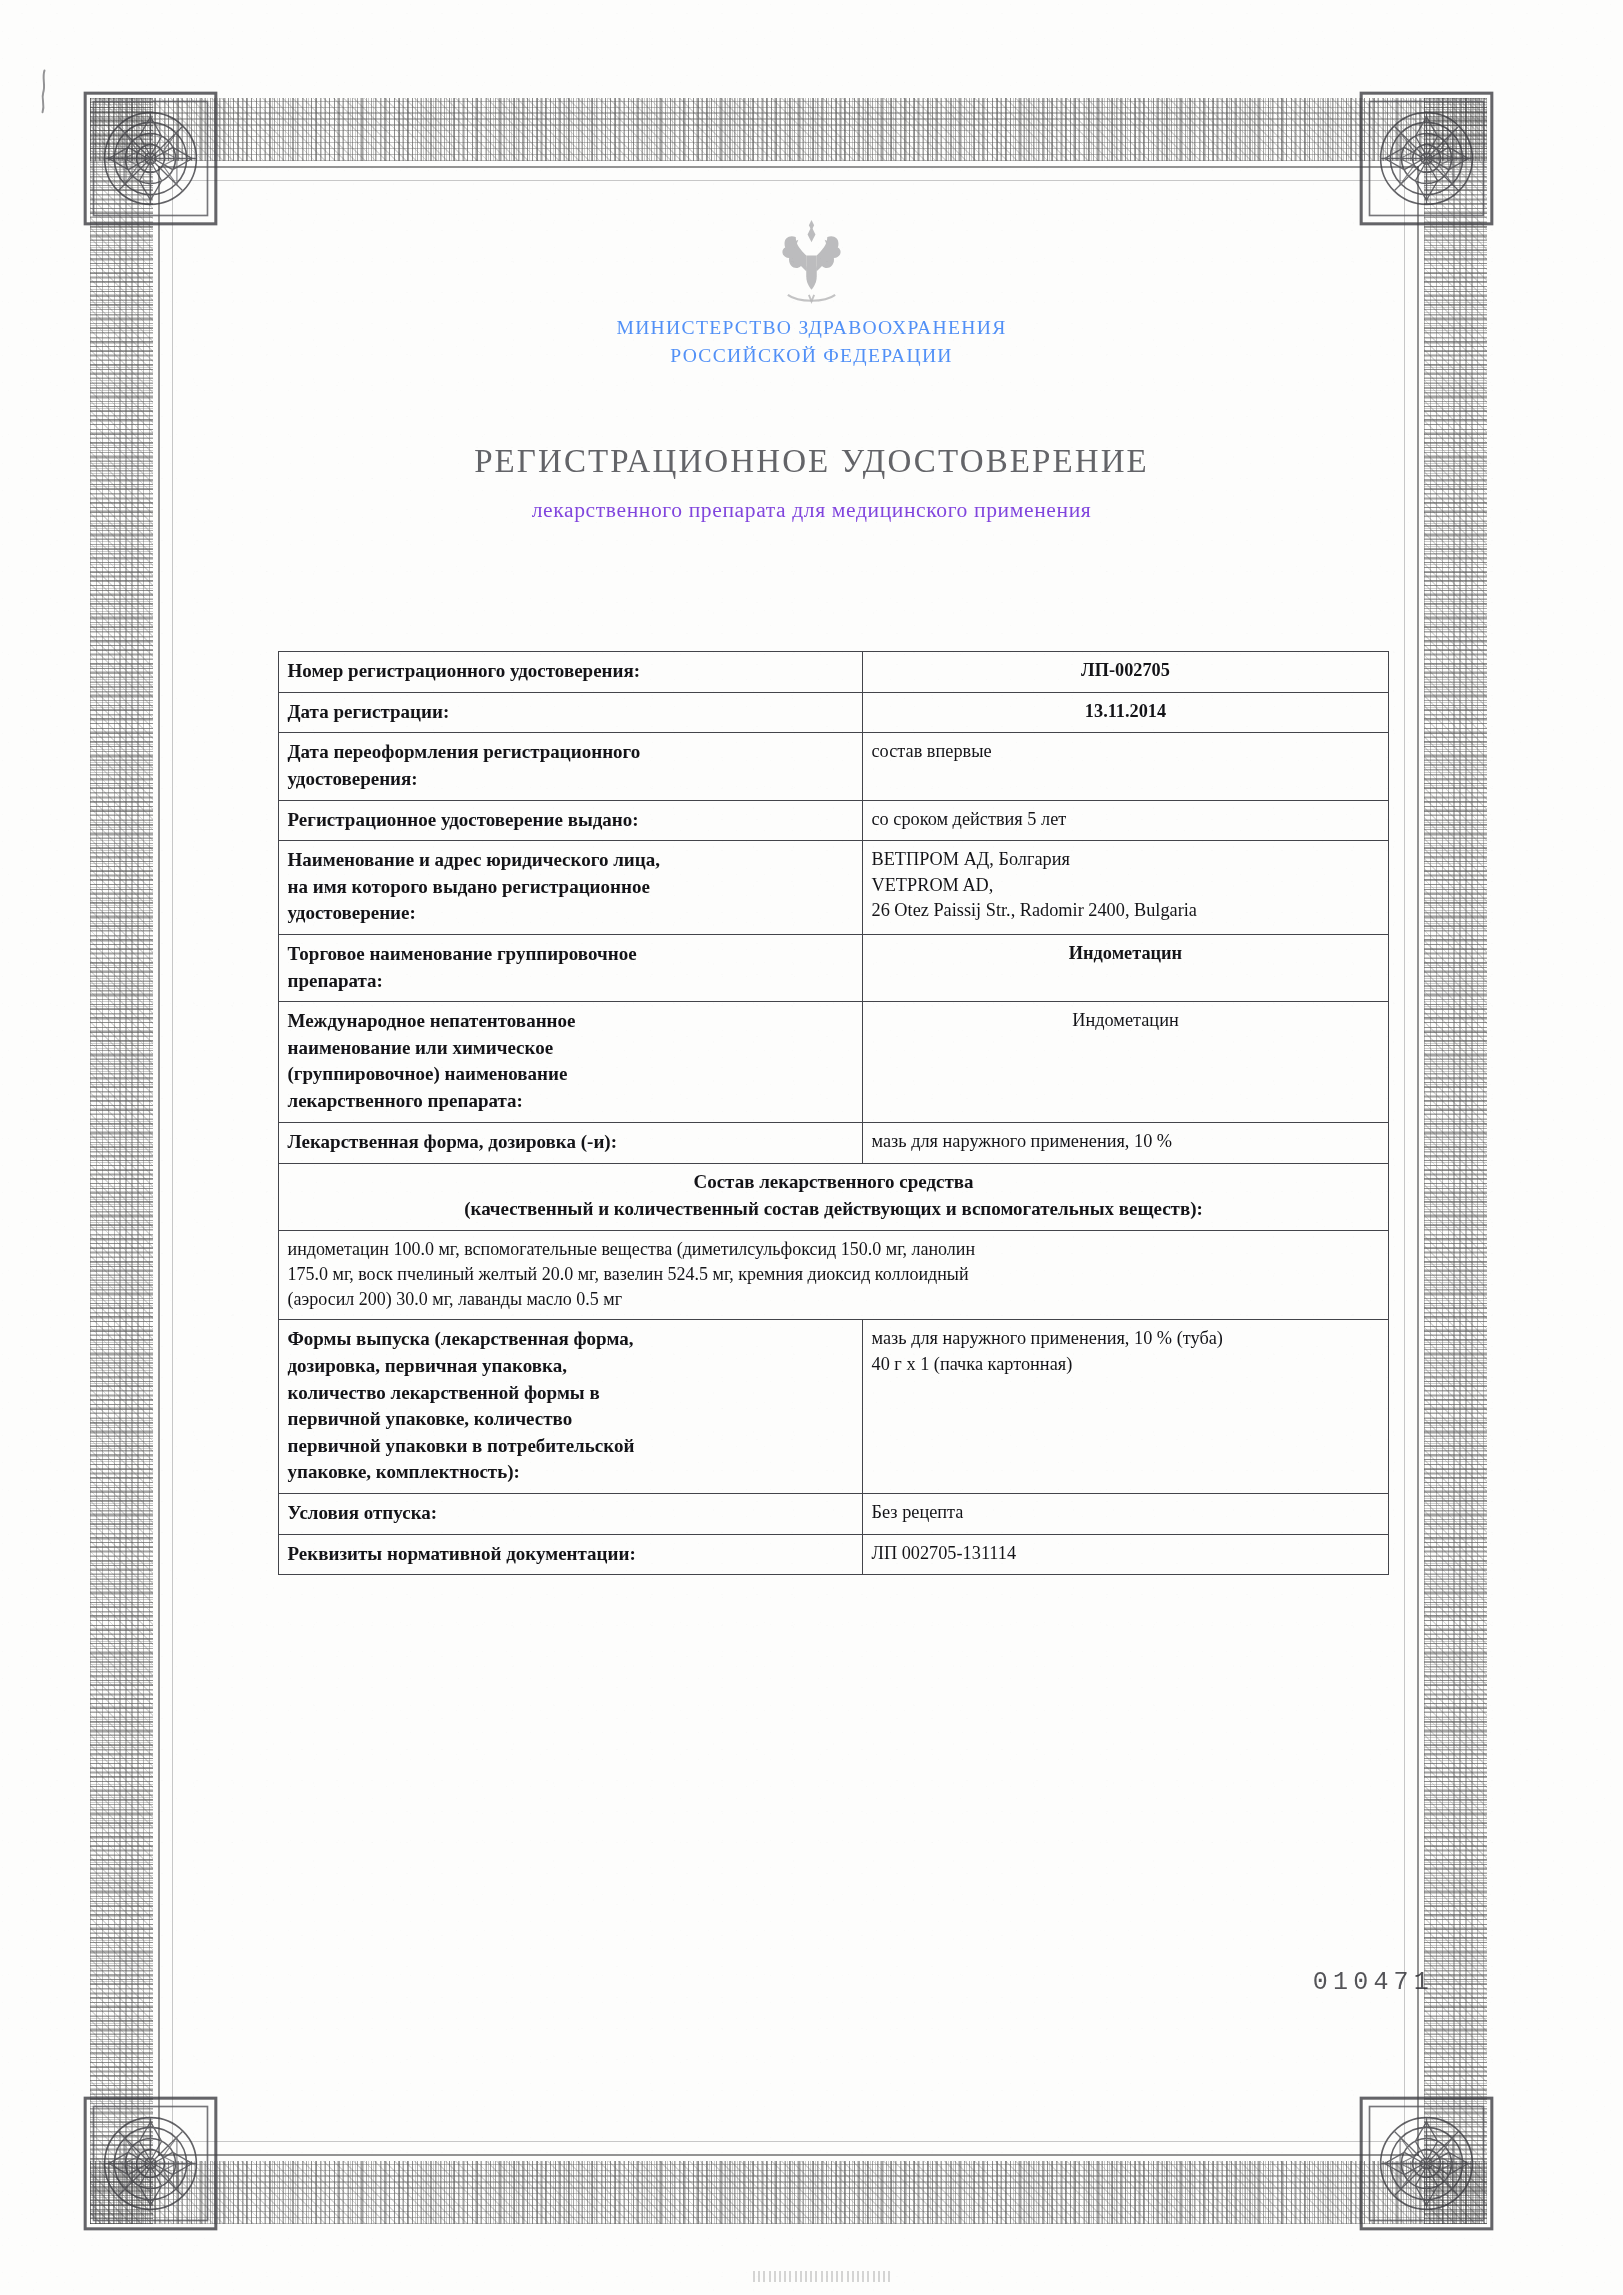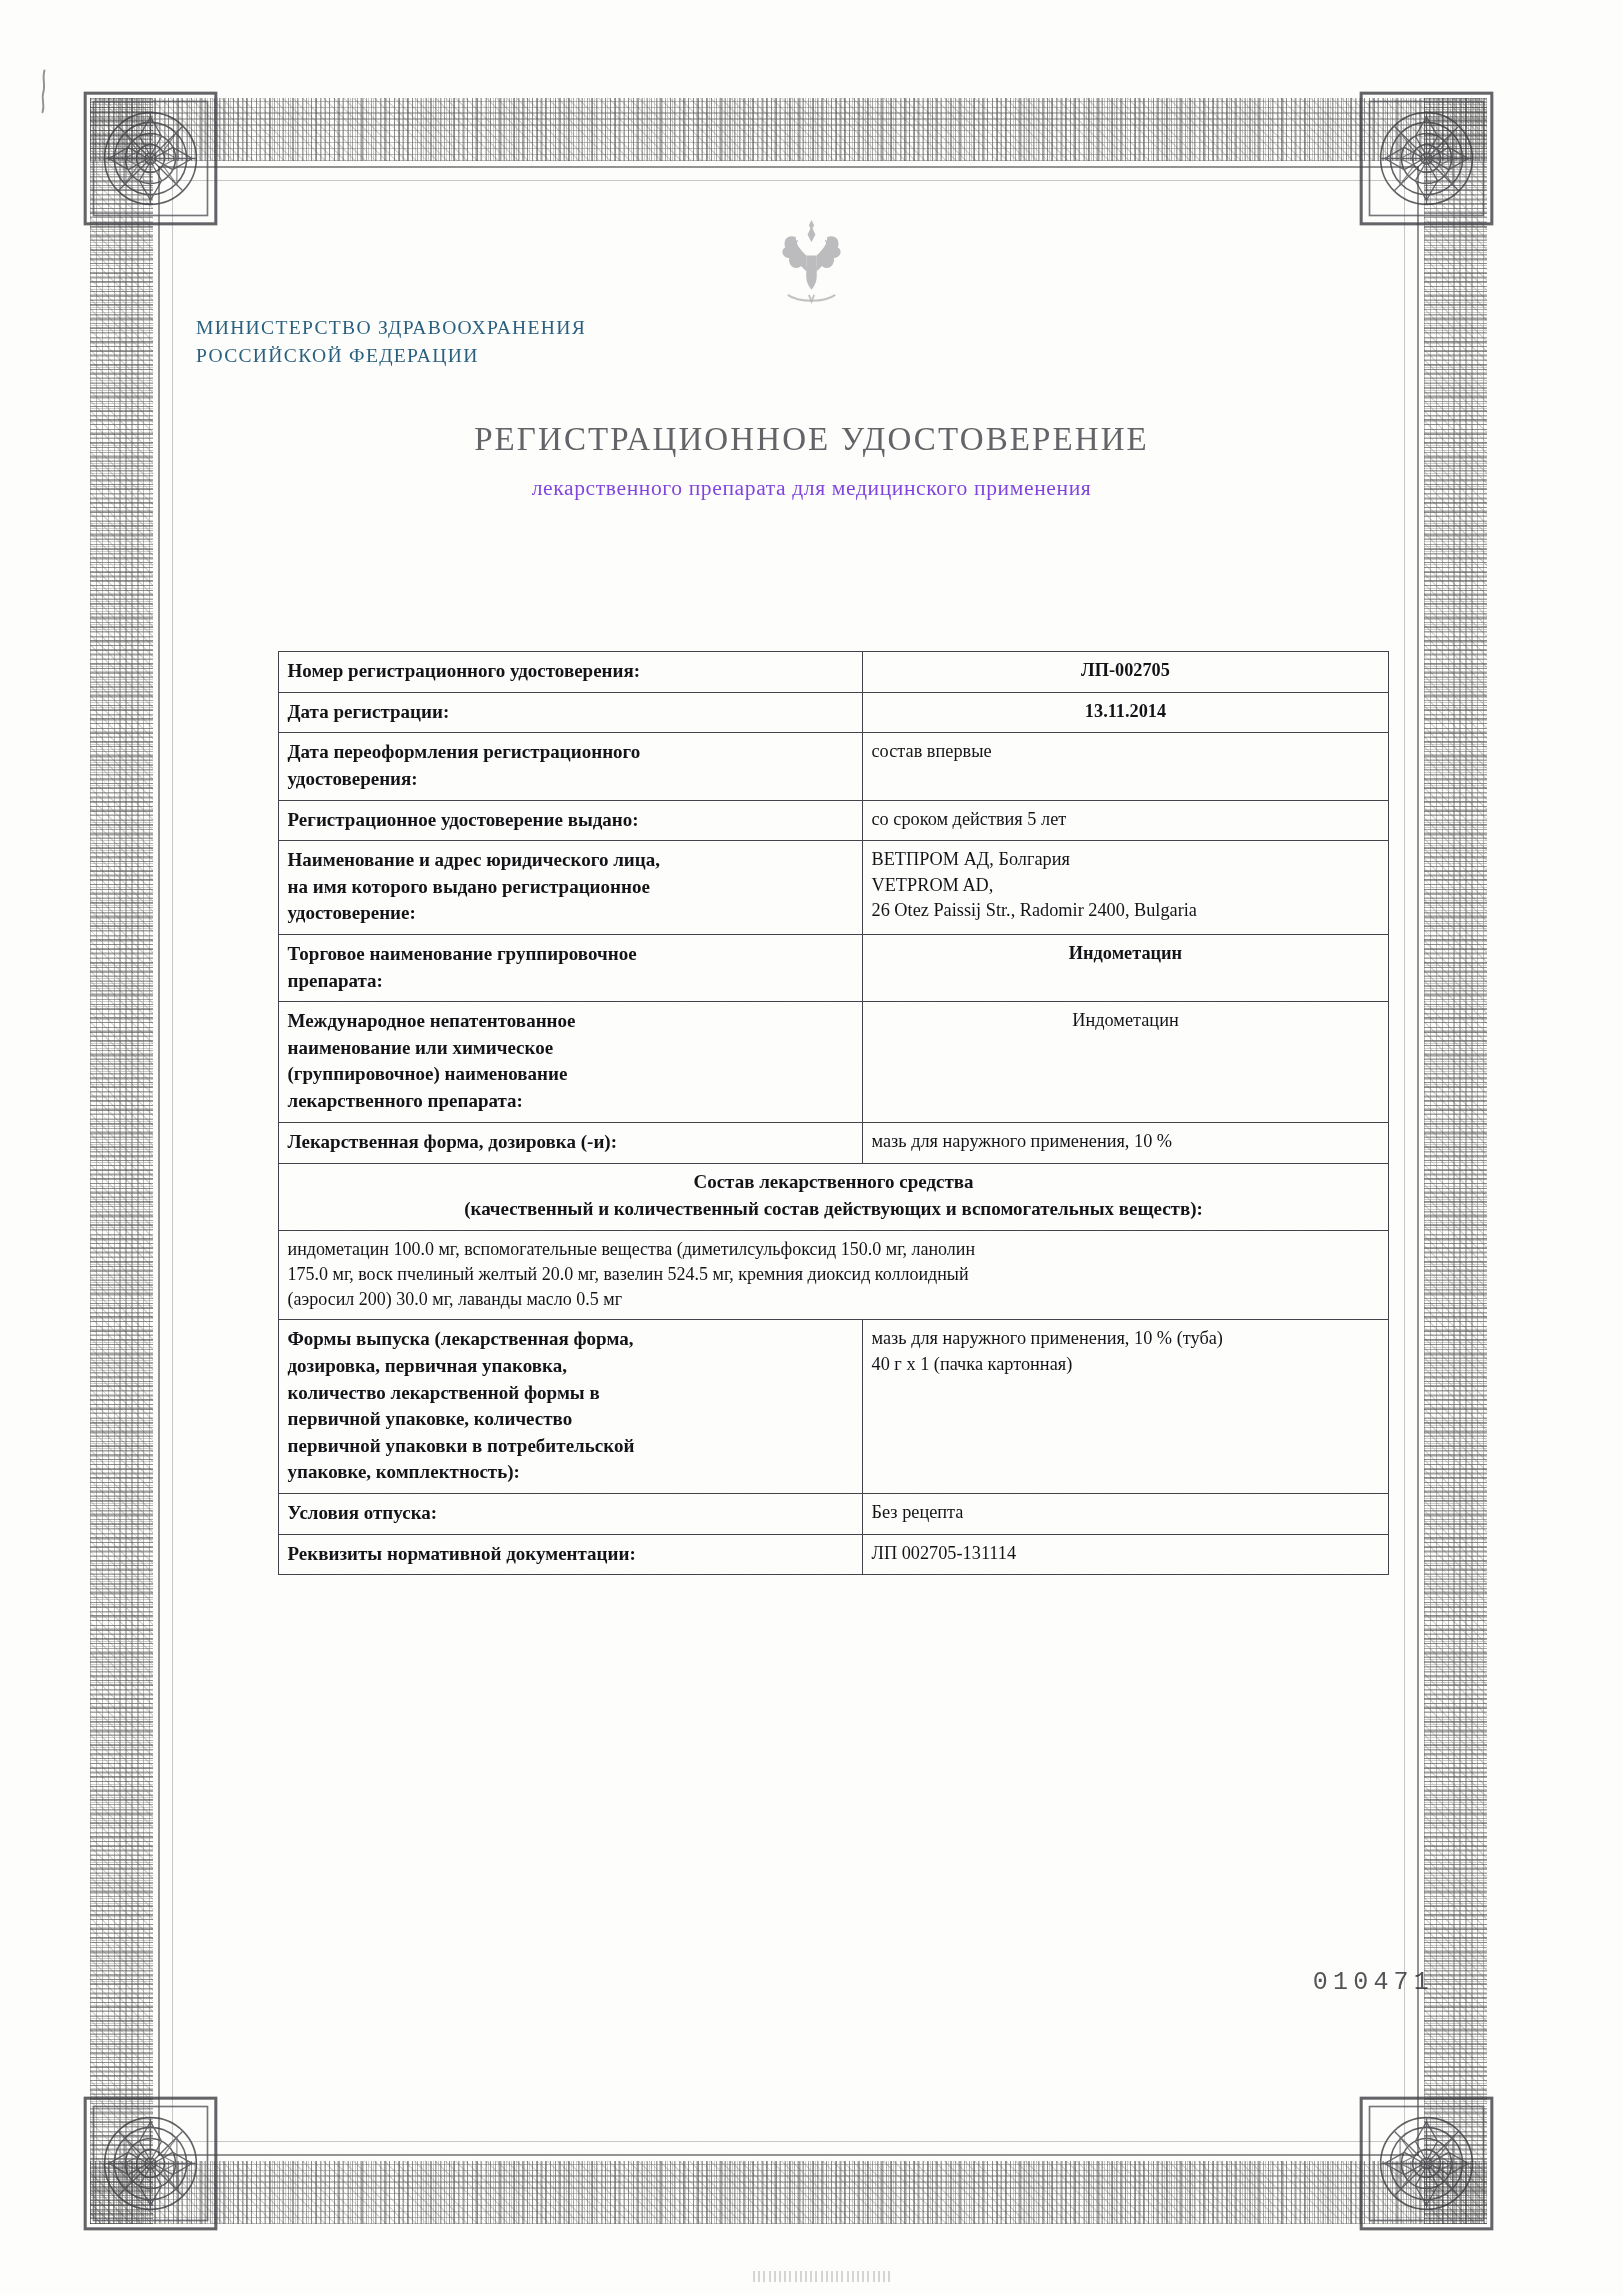--- a/index.html
+++ b/index.html
@@ -124,32 +124,32 @@
 
   
   #emblem-wrap {
     text-align: center;
     height: 98px;
   }
   #emblem { opacity: .40; }
 
   
   .ministry {
-    text-align: left;
+    text-align: center;
     font-size: 19.6px;
     letter-spacing: 1.3px;
-    color: #0c4a6e;
+    color: #3b82f6;
     line-height: 1.42;
     opacity: .88;
     font-family: "Liberation Serif", serif;
   }
 
   #doc-title {
     text-align: center;
-    margin-top: 51px;
+    margin-top: 73px;
     font-size: 33px;
     letter-spacing: 2.1px;
     color: #4a4b50;
     opacity: .86;
     font-family: "Liberation Serif", serif;
   }
   #doc-subtitle {
     text-align: center;
     margin-top: 18.3px;
     font-size: 21.6px;

